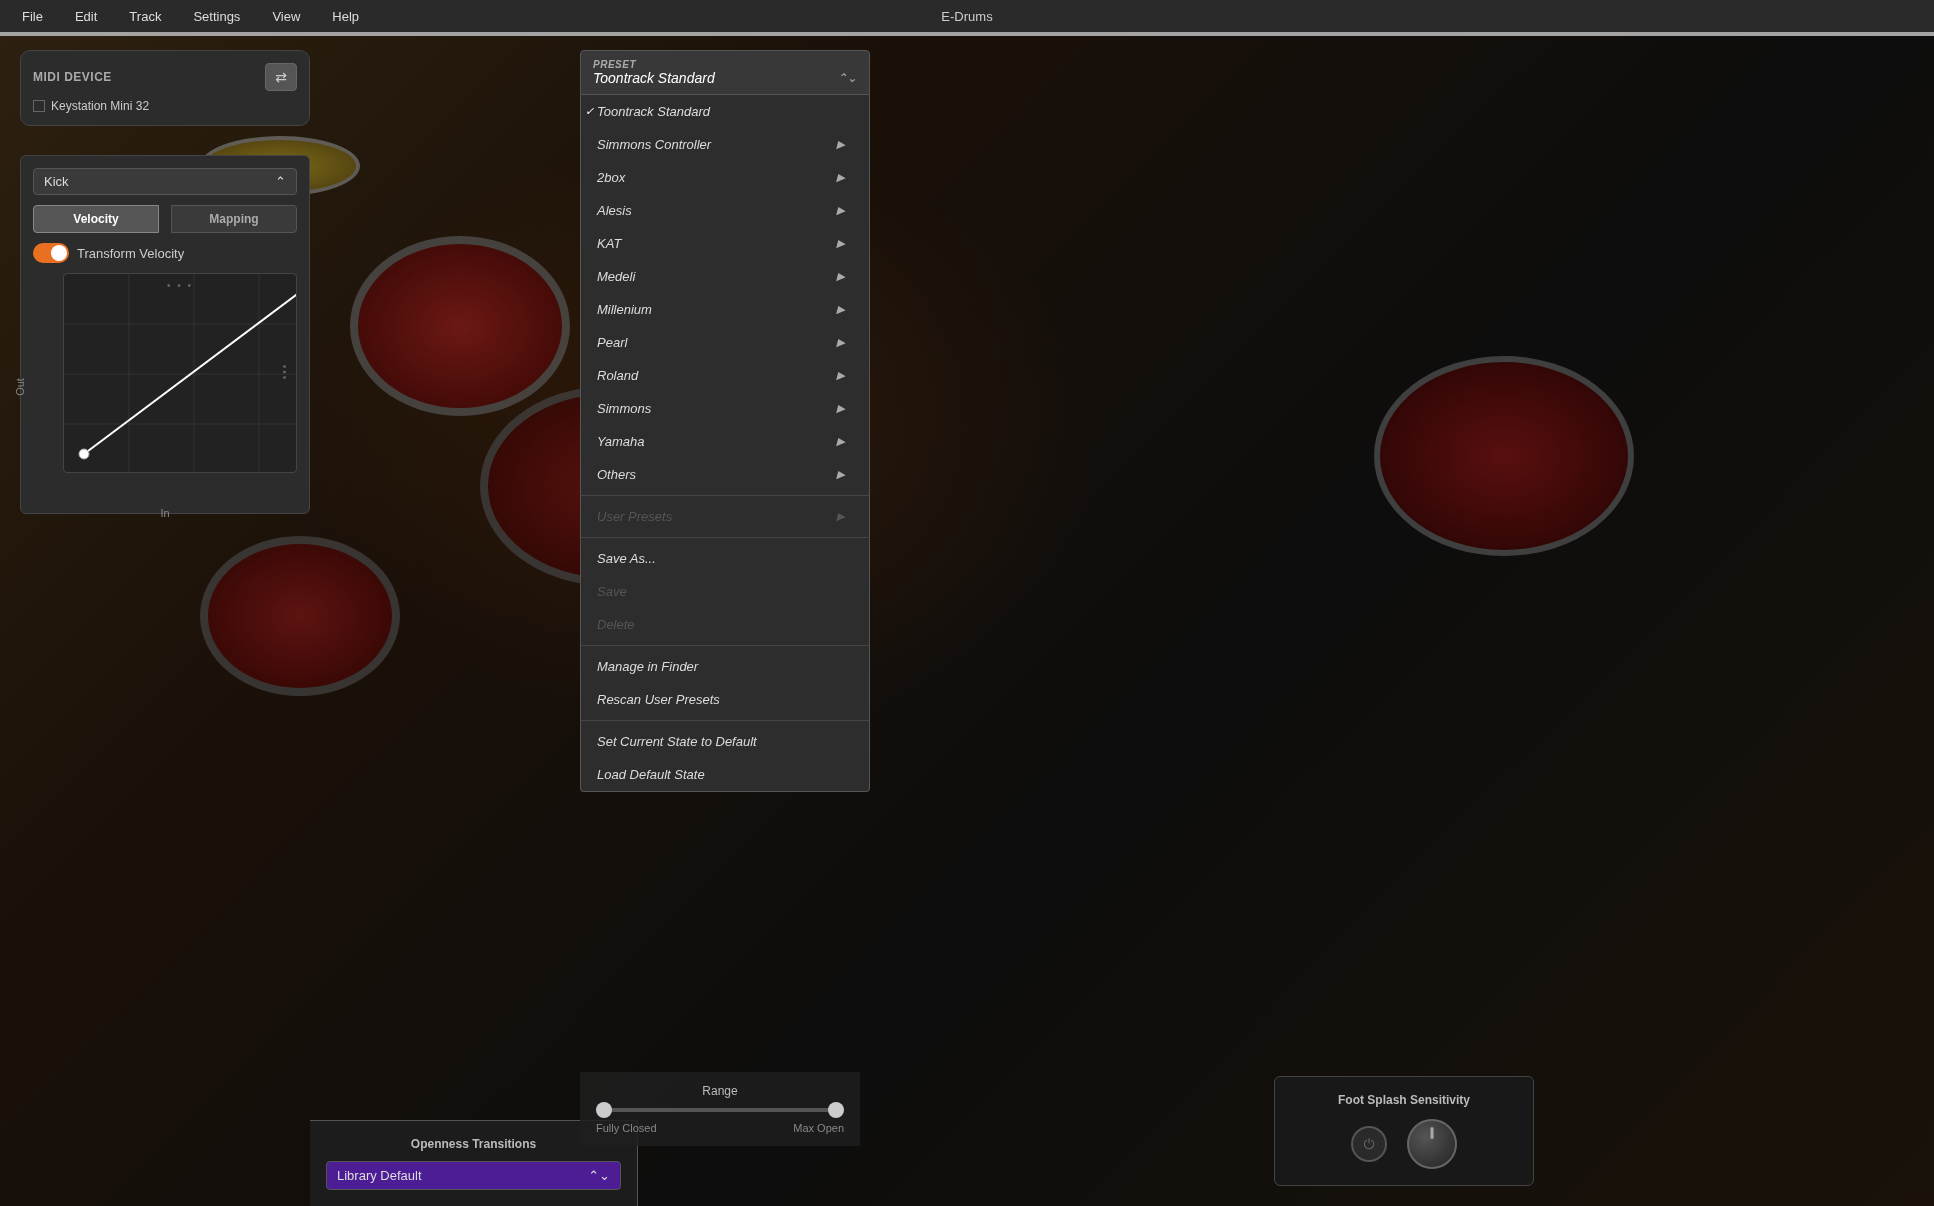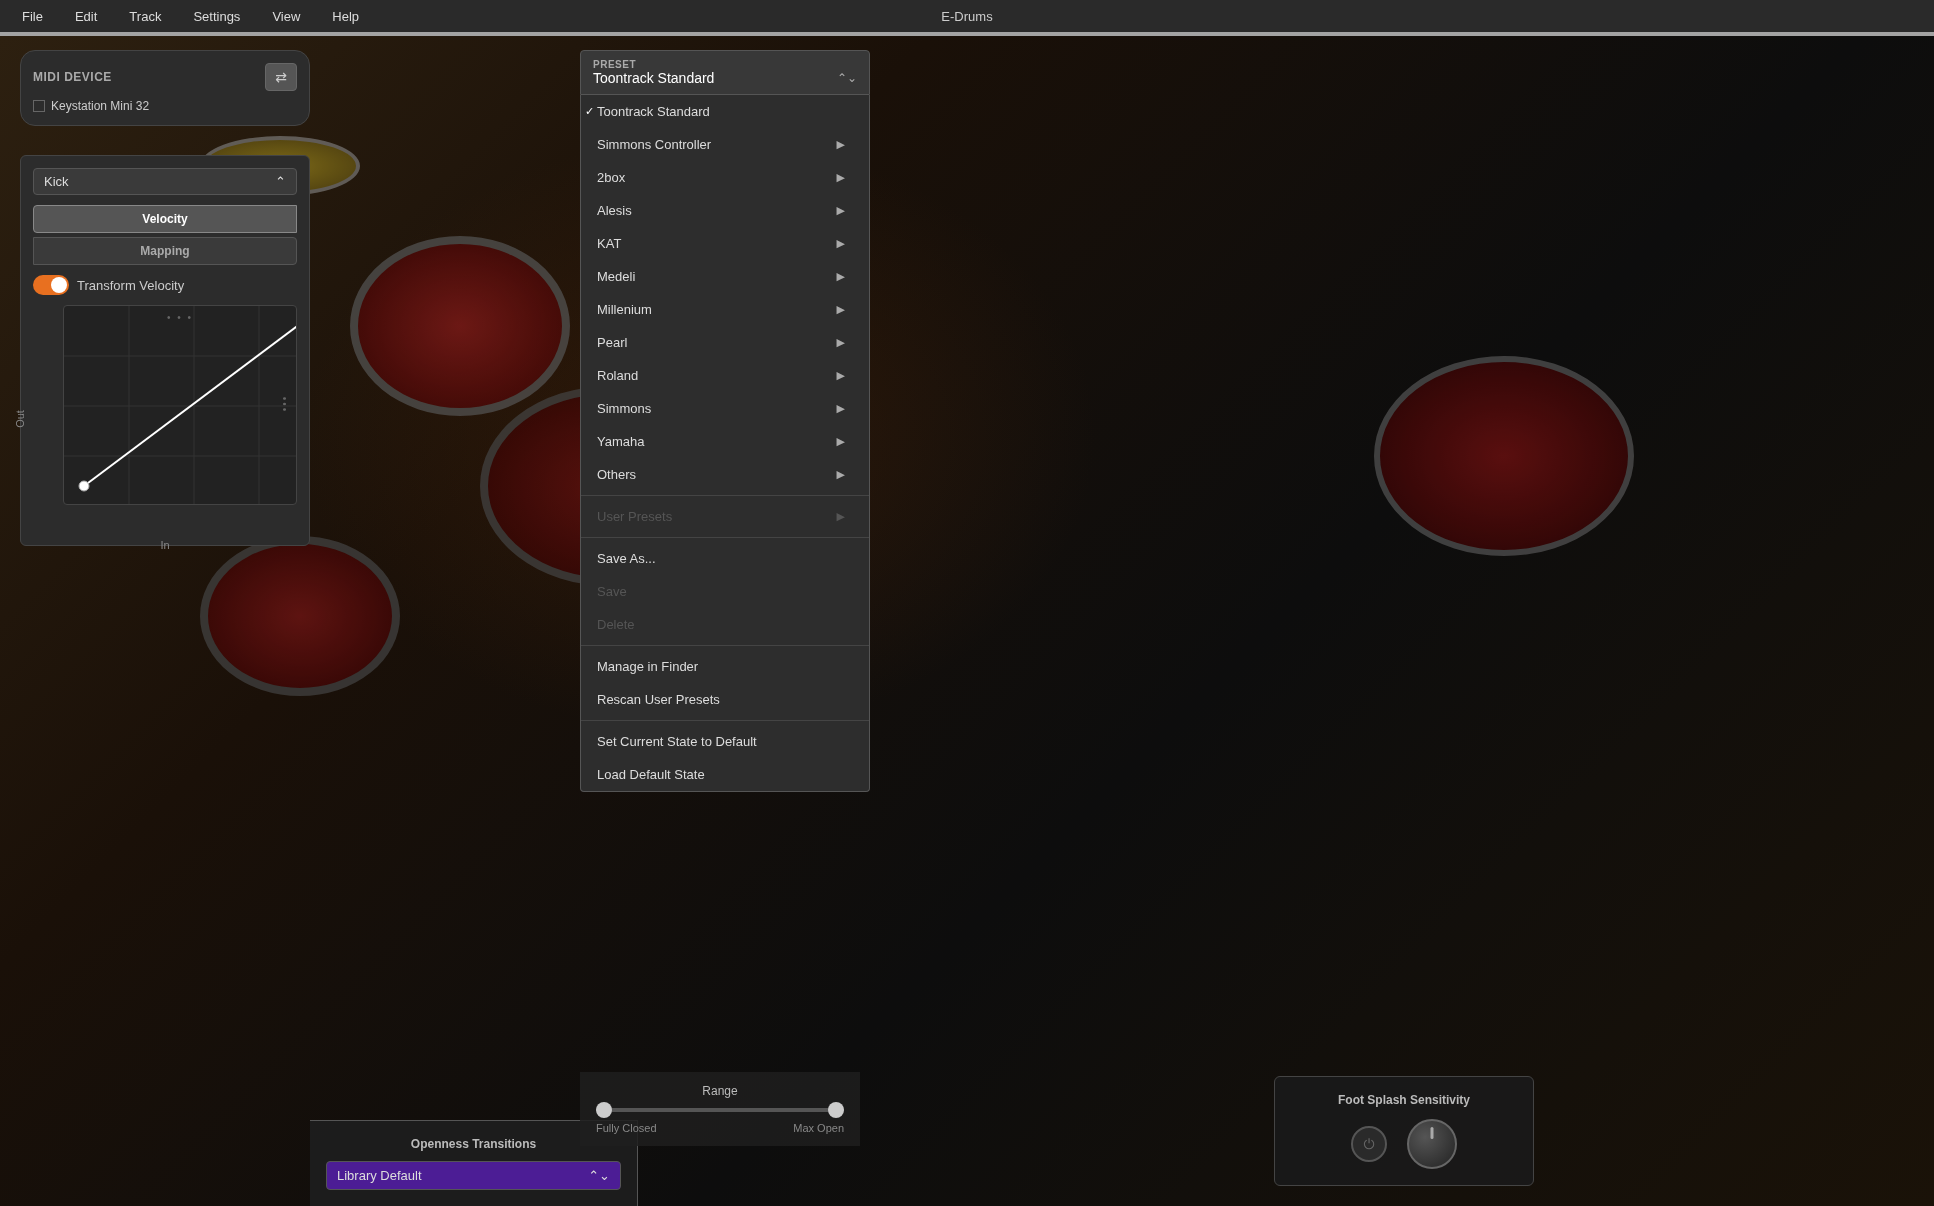--- a/index.html
+++ b/index.html
@@ -57,21 +57,21 @@
       border-radius: 50%;
     }
 
     
     .left-panel {
       position: absolute;
       top: 50px;
       left: 20px;
       width: 290px;
       background: #2c2c2c;
-      border-radius: 15px;
+      border-radius: 10px;
       border: 1px solid #444;
       padding: 12px;
       z-index: 10;
     }
     .midi-device-header {
       display: flex;
       align-items: center;
       justify-content: space-between;
       margin-bottom: 8px;
     }
@@ -122,23 +122,22 @@
       border-radius: 4px;
       color: #ddd;
       font-size: 13px;
       padding: 5px 10px;
       margin-bottom: 10px;
       cursor: pointer;
       display: flex; align-items: center; justify-content: space-between;
     }
     .tab-row {
       display: flex;
-      gap: 4px;
+      gap: 12px;
       margin-bottom: 10px;
-      flex-direction: column;
     }
     .tab-btn {
       flex: 1;
       padding: 6px;
       font-size: 12px;
       font-weight: 600;
       text-align: center;
       border: 1px solid #555;
       cursor: pointer;
       color: #aaa;
@@ -331,20 +330,21 @@
       transform: translateX(-50%);
       border-radius: 2px;
     }
 
     
     .preset-container {
       position: absolute;
       top: 50px;
       left: 580px;
       z-index: 200;
+      font-style: italic;
     }
     .preset-header {
       width: 290px;
       background: #383838;
       border: 1px solid #555;
       border-radius: 4px 4px 0 0;
       padding: 8px 12px;
     }
     .preset-label {
       color: #aaa;

